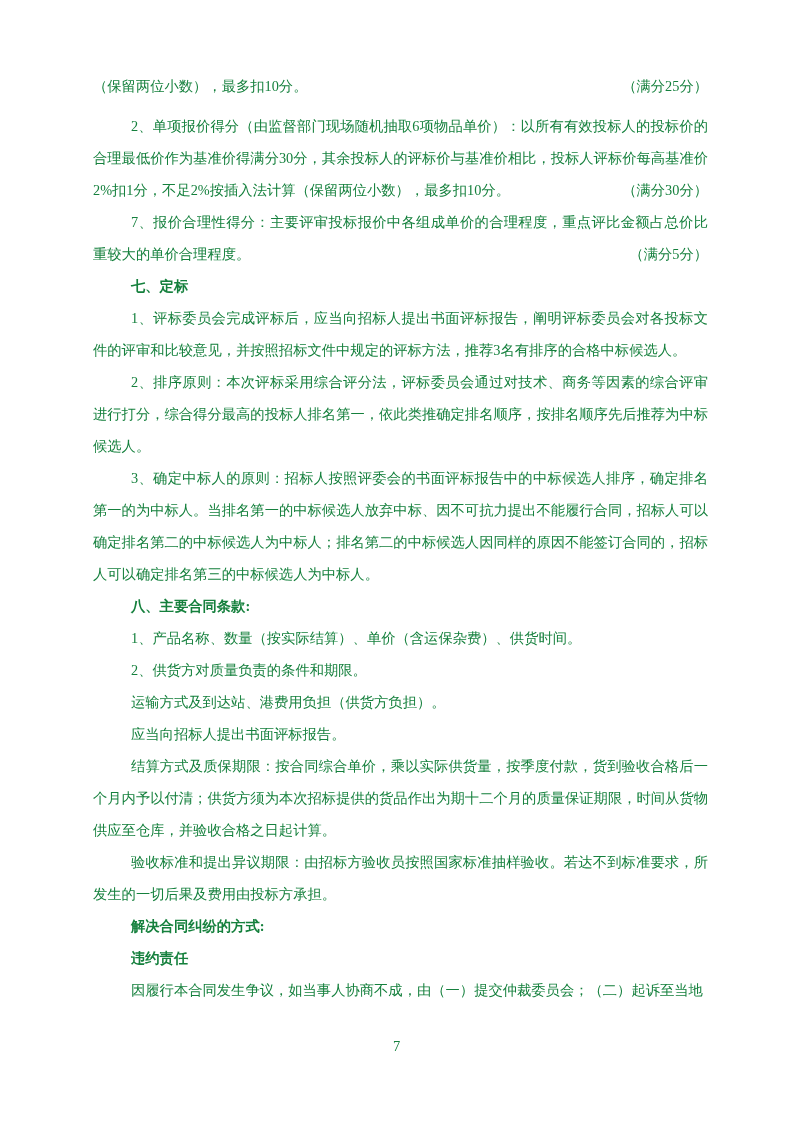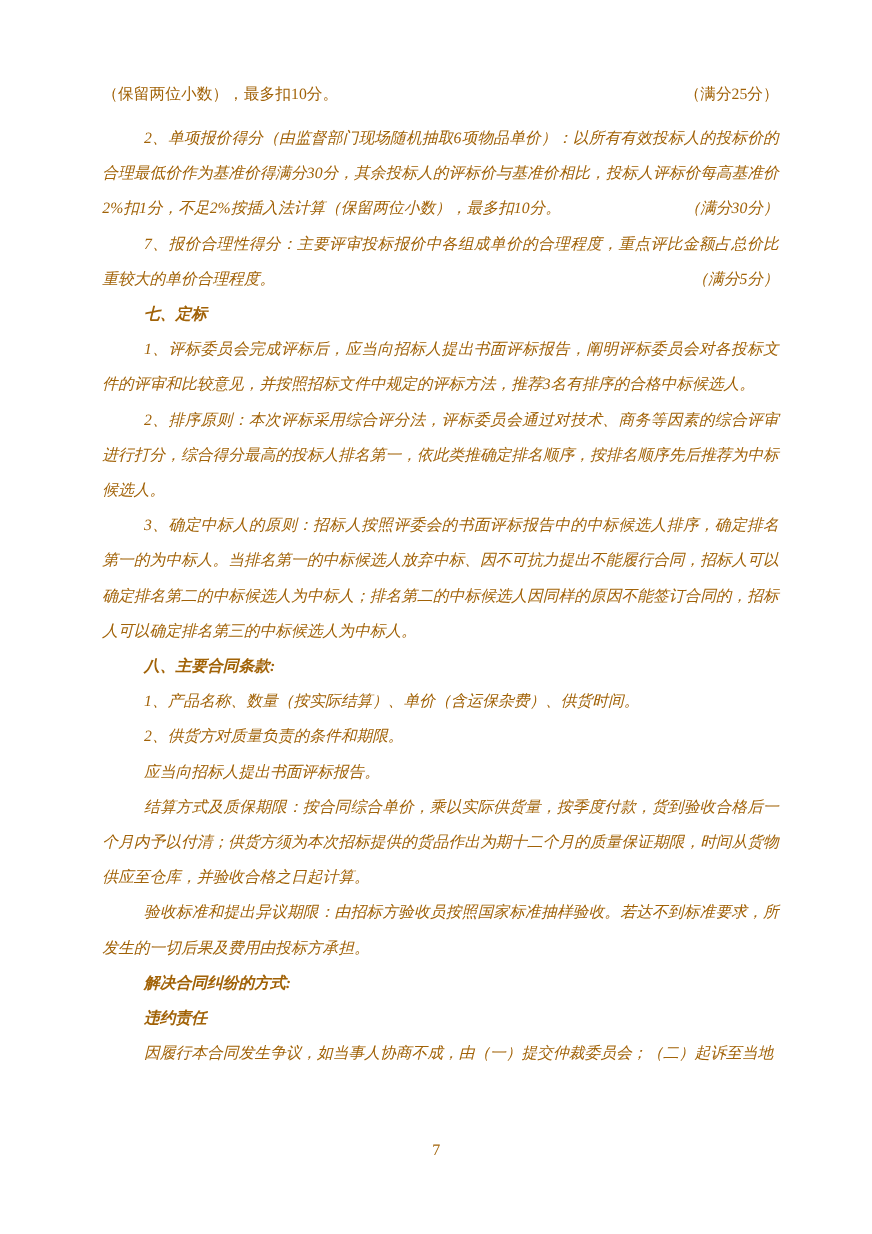--- a/index.html
+++ b/index.html
@@ -9,37 +9,36 @@
   }
   .page {
     position: relative;
     width: 793px;
     height: 1122px;
     background: #ffffff;
     overflow: hidden;
     font-family: "Liberation Serif", "DejaVu Serif", serif;
     font-size: 14.3px;
     line-height: 32px;
-    color: #a16207;
+    color: #15803d;
   }
   .content {
     padding: 70px 85px 0 93px;
   }
   p.para {
     margin: 0;
     text-align: justify;
     position: relative;
     word-break: normal;
   }
   p.para.tail-gap {
     margin-bottom: 8px;
   }
   .indent {
     text-indent: 38px;
-    font-style: italic;
   }
   .bold {
     font-weight: bold;
   }
   .score {
     position: absolute;
     right: 0;
     bottom: 0;
     text-indent: 0;
     white-space: nowrap;
@@ -75,20 +74,21 @@
 
     <p class="para indent">3、确定中标人的原则：招标人按照评委会的书面评标报告中的中标候选人排序，确定排名第一的为中标人。当排名第一的中标候选人放弃中标、因不可抗力提出不能履行合同，招标人可以确定排名第二的中标候选人为中标人；排名第二的中标候选人因同样的原因不能签订合同的，招标人可以确定排名第三的中标候选人为中标人。</p>
 
     <p class="para indent bold">八、主要合同条款:</p>
 
     <p class="para indent">1、产品名称、数量（按实际结算）、单价（含运保杂费）、供货时间。</p>
 
     <p class="para indent">2、供货方对质量负责的条件和期限。</p>
 
 
+    <p class="para indent">运输方式及到达站、港费用负担（供货方负担）。</p>
 
     <p class="para indent">应当向招标人提出书面评标报告。</p>
 
     <p class="para indent">结算方式及质保期限：按合同综合单价，乘以实际供货量，按季度付款，货到验收合格后一个月内予以付清；供货方须为本次招标提供的货品作出为期十二个月的质量保证期限，时间从货物供应至仓库，并验收合格之日起计算。</p>
 
     <p class="para indent">验收标准和提出异议期限：由招标方验收员按照国家标准抽样验收。若达不到标准要求，所发生的一切后果及费用由投标方承担。</p>
 
     <p class="para indent bold">解决合同纠纷的方式:</p>
 
     <p class="para indent bold">违约责任</p>

